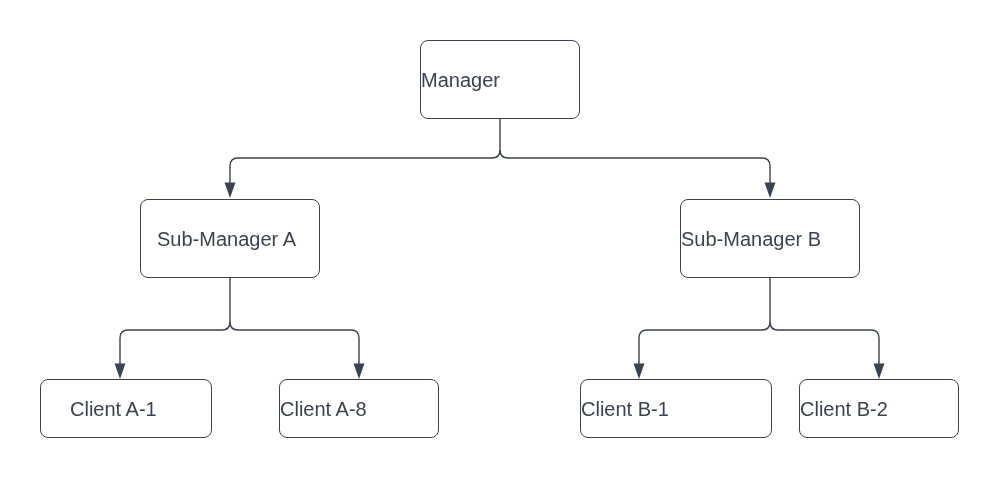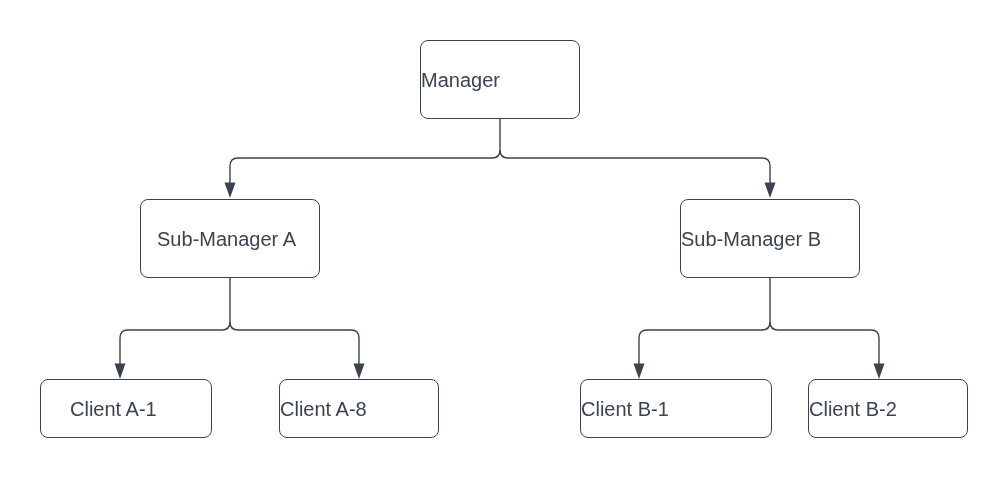--- a/index.html
+++ b/index.html
@@ -40,21 +40,21 @@
     white-space: nowrap;
     text-align: center;
   }
   
   .n-manager { left: 420px; top: 40px;  width: 160px; height: 79px; }
   .n-sub-a   { left: 140px; top: 199px; width: 180px; height: 79px; padding-left: 16px; }
   .n-sub-b   { left: 680px; top: 199px; width: 180px; height: 79px; }
   .n-ca1     { left: 40px;  top: 379px; width: 172px; height: 59px; padding-left: 29px; }
   .n-ca2     { left: 279px; top: 379px; width: 160px; height: 59px; }
   .n-cb1     { left: 559px; top: 379px; width: 192px; height: 59px; margin-left: 21px; }
-  .n-cb2     { left: 799px; top: 379px; width: 160px; height: 59px; margin-left: 9px; }
+  .n-cb2     { left: 799px; top: 379px; width: 160px; height: 59px; }
 </style>
 </head>
 <body>
 
 <div class="canvas">
 
   <svg class="connectors" viewBox="0 0 1000 480" aria-hidden="true">
     <g fill="none" stroke-width="1.4" stroke="#3b4352">
       <path d="M500,119 L500,150 Q500,158 492,158 L238,158 Q230,158 230,166 L230,183"></path>
       <path d="M500,150 Q500,158 508,158 L762,158 Q770,158 770,166 L770,183"></path>

